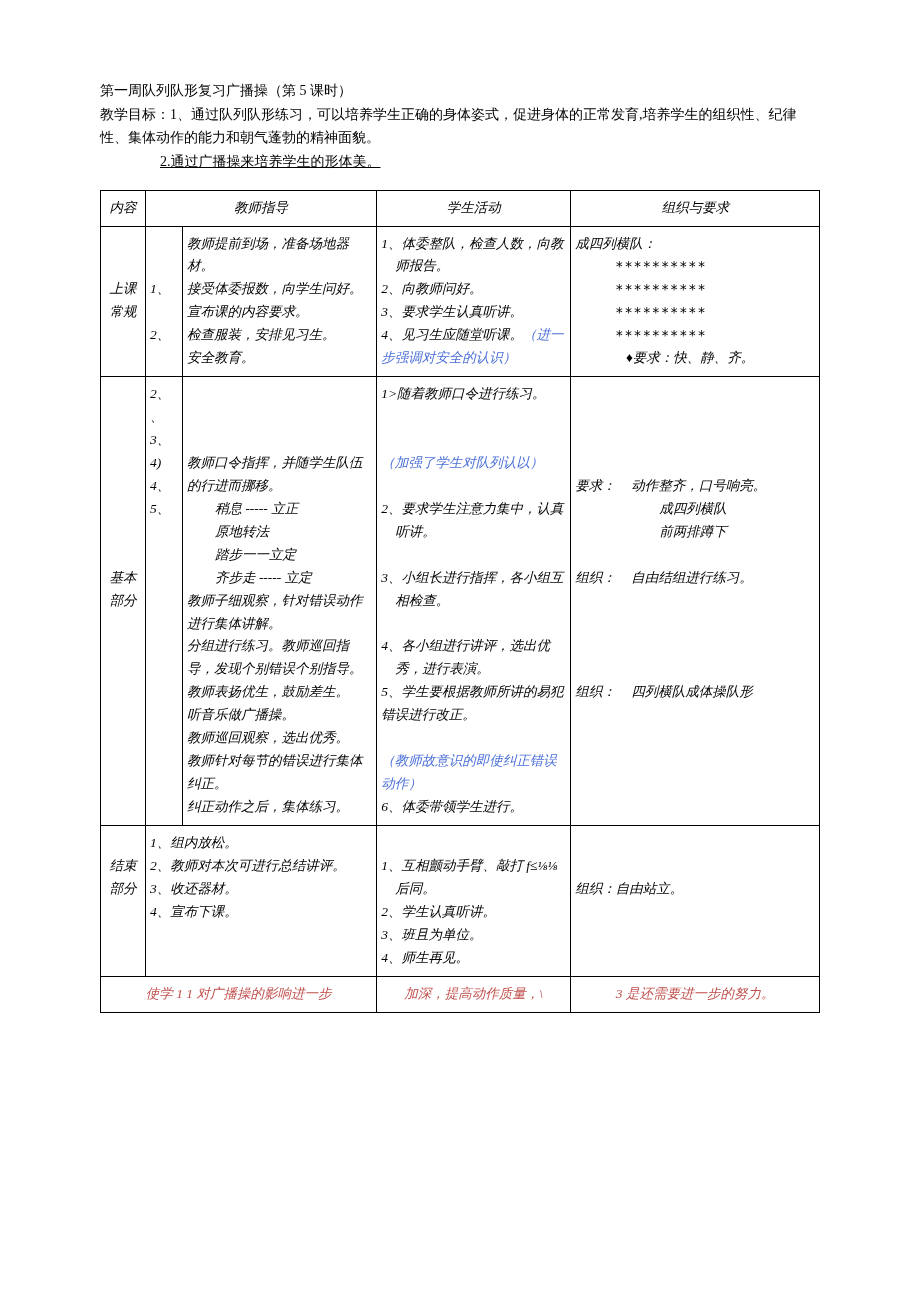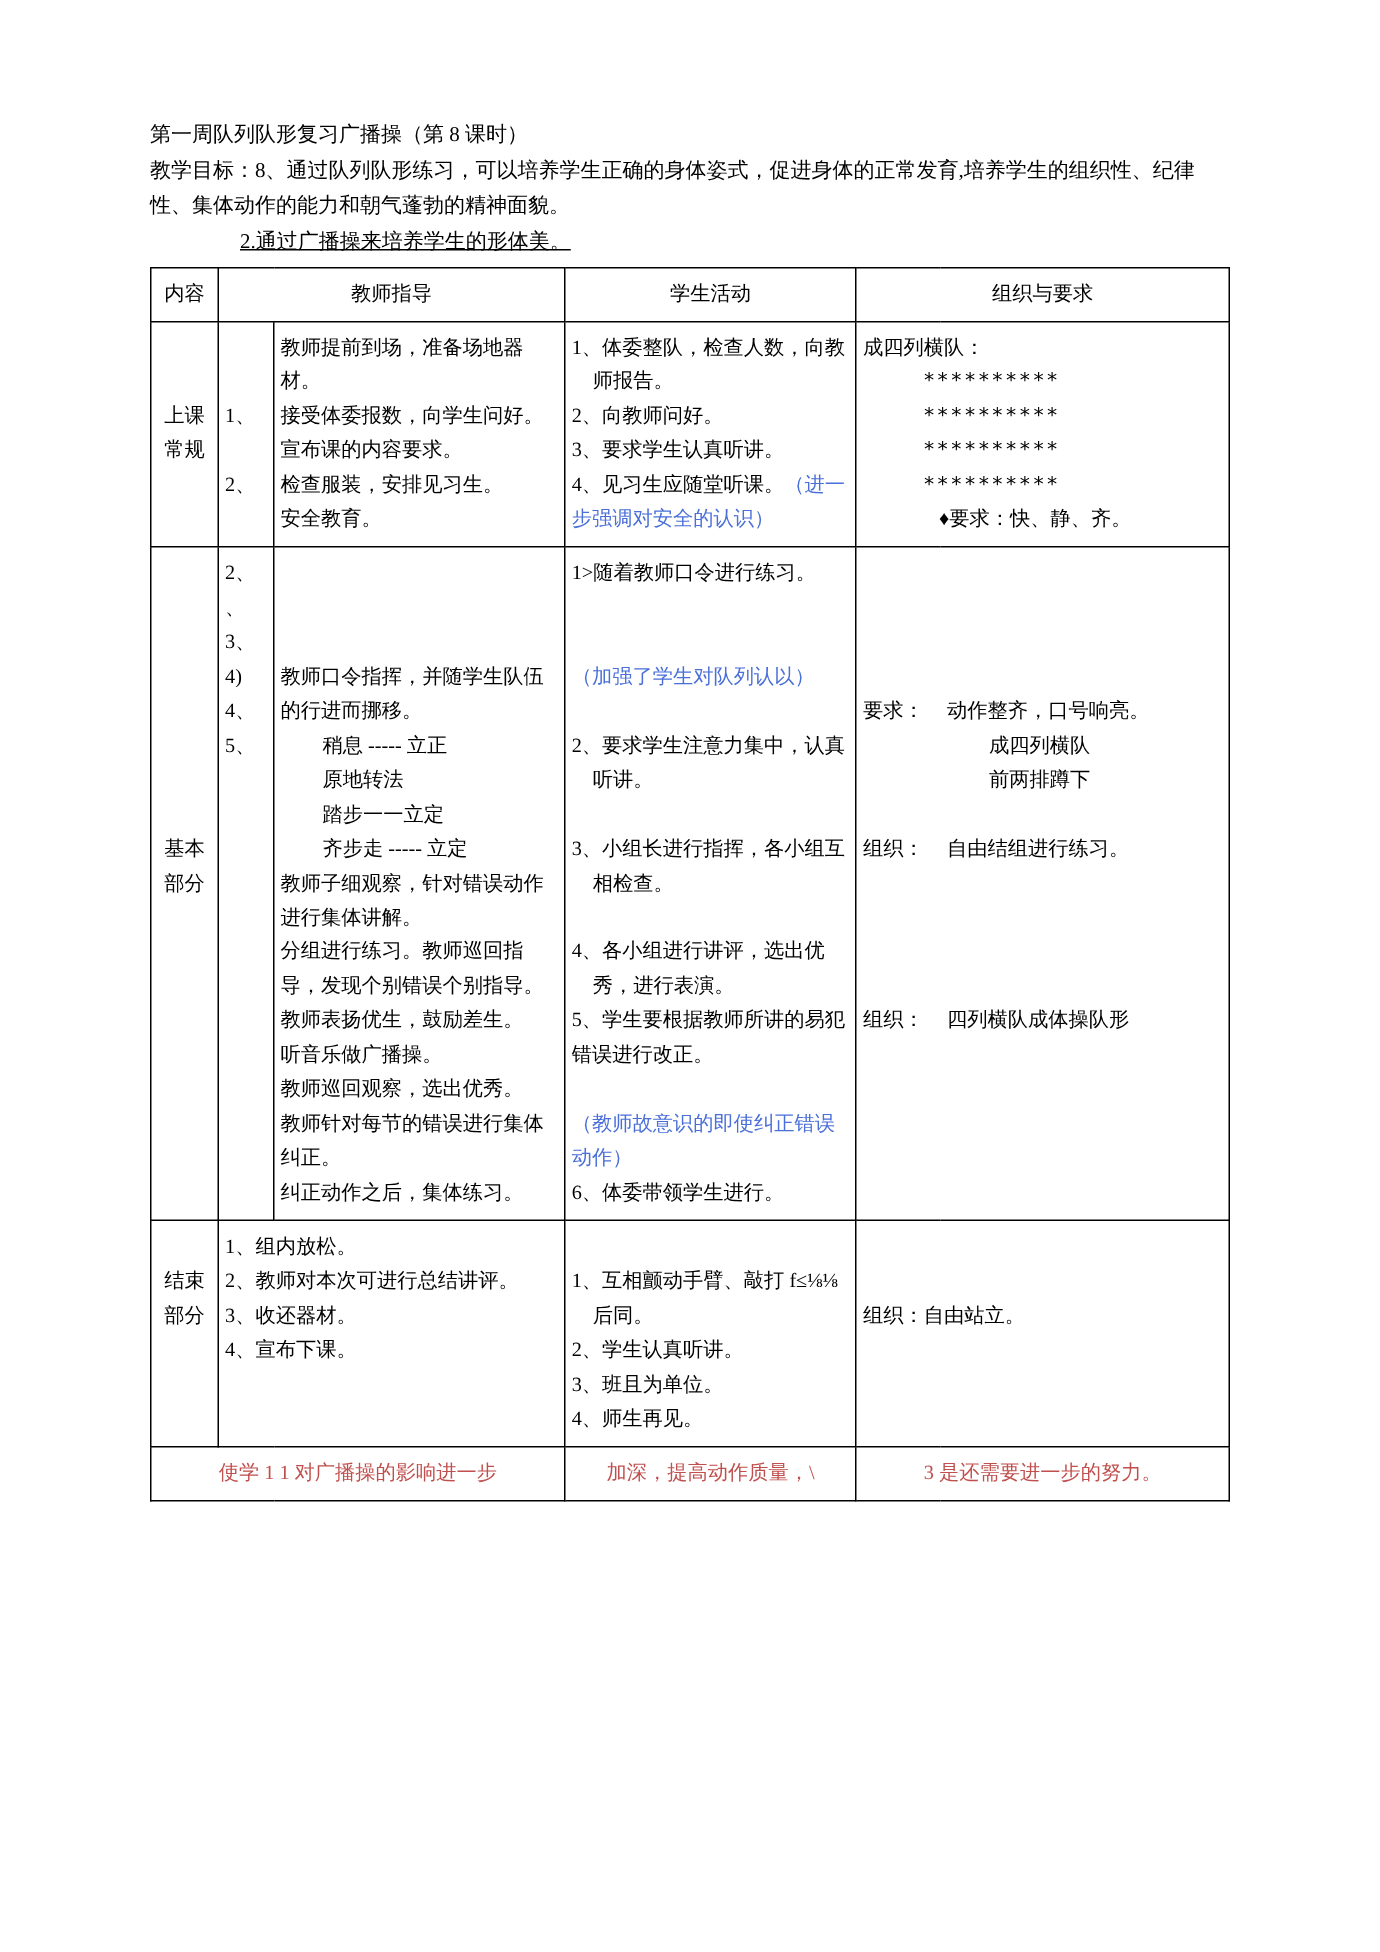--- a/index.html
+++ b/index.html
@@ -14,21 +14,22 @@
 .header-text {
   margin-bottom: 2px;
 }
 .underline {
   text-decoration: underline;
   padding-left: 60px;
 }
 table {
   width: 100%;
   border-collapse: collapse;
-  margin-top: 4px;
+  margin-top: 16px;
+  font-style: italic;
 }
 td {
   border: 1px solid #000;
   padding: 6px 4px;
   vertical-align: top;
   font-size: 13.5px;
   line-height: 1.7;
 }
 .col-section {
   width: 36px;
@@ -66,22 +67,22 @@
 .indent2 {
   padding-left: 40px;
 }
 .footer-row td {
   border-top: 1px solid #000;
 }
 </style>
 </head>
 <body>
 
-<div class="header-text">第一周队列队形复习广播操（第 8 课时）</div>
-<div class="header-text">教学目标：8、通过队列队形练习，可以培养学生正确的身体姿式，促进身体的正常发育,培养学生的组织性、纪律性、集体动作的能力和朝气蓬勃的精神面貌。</div>
+<div class="header-text">第一周队列队形复习广播操（第 5 课时）</div>
+<div class="header-text">教学目标：1、通过队列队形练习，可以培养学生正确的身体姿式，促进身体的正常发育,培养学生的组织性、纪律性、集体动作的能力和朝气蓬勃的精神面貌。</div>
 <div class="header-text underline">2.通过广播操来培养学生的形体美。</div>
 
 <table>
   <tbody>
       <tr>
     <td class="col-section center"><span>内容</span></td>
     <td class="center" colspan="2">教师指导</td>
     <td class="col-student center">学生活动</td>
     <td class="col-org center" colspan="2">组织与要求</td>
   </tr>

